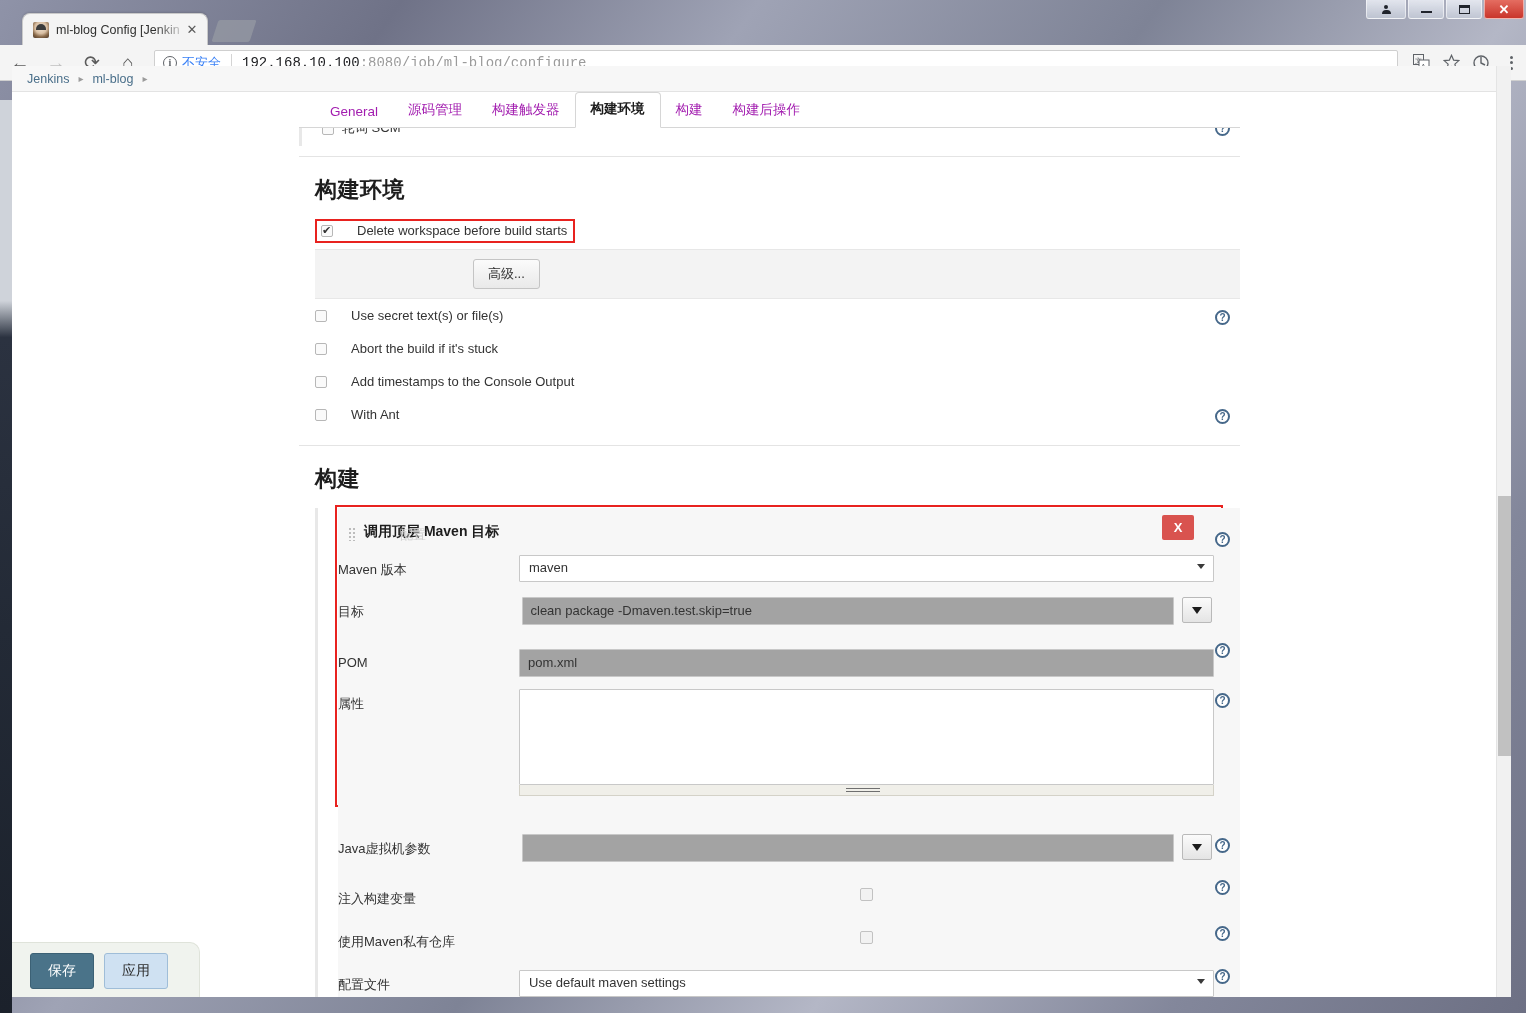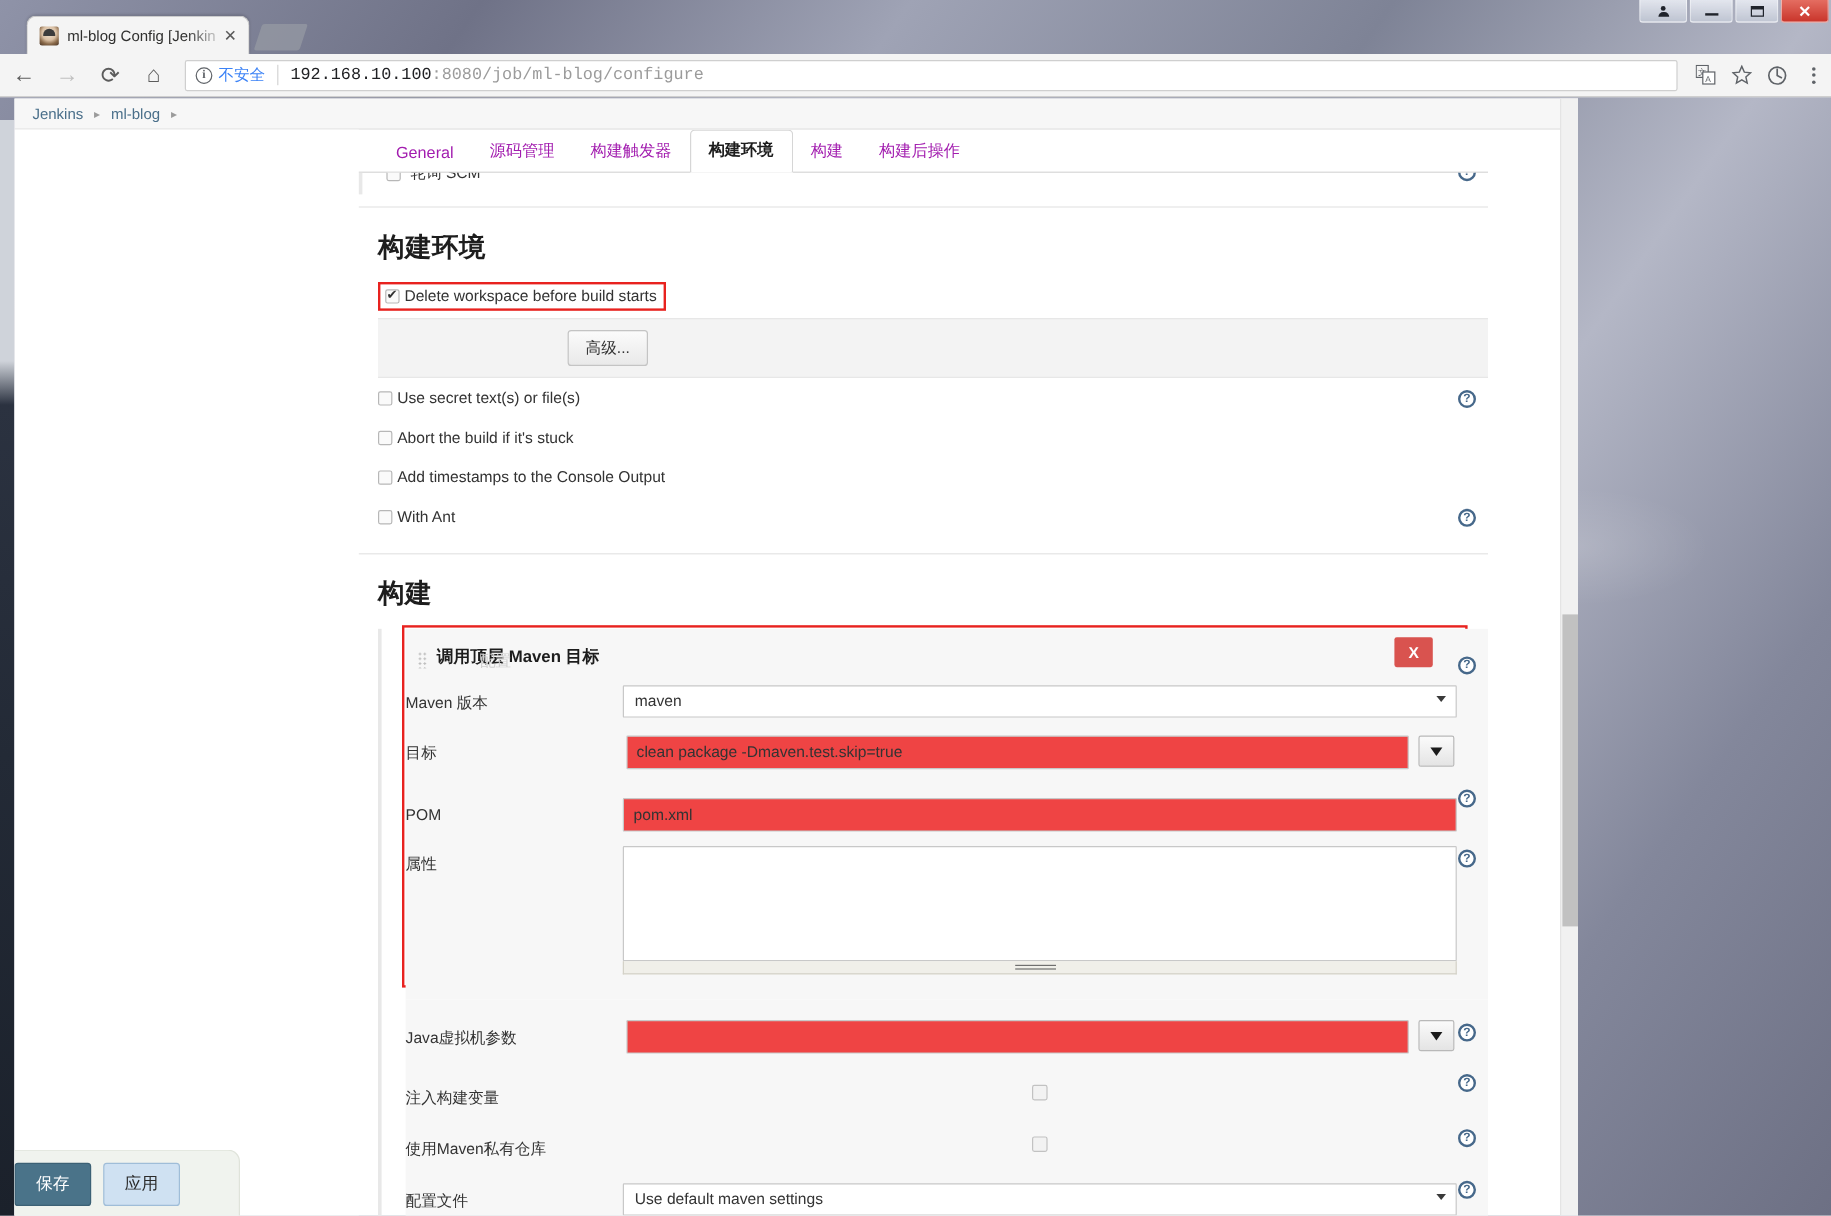--- a/index.html
+++ b/index.html
@@ -131,21 +131,21 @@
   #url-text b { color:#202124; font-weight:normal; }
   .tool-icon {
     width:30px; height:28px; display:flex; align-items:center; justify-content:center;
     color:#5f6368; cursor:pointer;
   }
   #menu-dots { display:flex; flex-direction:column; gap:2.5px; align-items:center; }
   #menu-dots i { width:3px; height:3px; border-radius:50%; background:#5f6368; display:block; }
 
   
   #page {
-    position:absolute; left:12px; top:82px; width:1303px; height:931px;
+    position:absolute; left:12px; top:66px; width:1499px; height:931px;
     background:#ffffff; overflow:hidden;
   }
   #breadcrumb-bar {
     position:absolute; left:0; top:0; width:1499px; height:26px;
     background:#f7f7f7; border-bottom:1px solid #e3e3e3;
     display:flex; align-items:center; padding-left:10px; gap:4px;
   }
   .crumb { font-size:12.5px; color:#4a6f8a; cursor:pointer; padding:0 5px; }
   .crumb-sep { font-size:10px; color:#9b9b9b; }
 
@@ -192,21 +192,21 @@
   .hr-thin { height:1px; background:#e4e4e4; margin:10px 0 0 0; }
 
   .section-title {
     font-size:22px; font-weight:bold; color:#1d1d1d;
     margin:18px 0 14px 16px; letter-spacing:.5px;
   }
 
   .row { position:relative; padding:9px 0 9px 16px; }
   .row .help { position:absolute; right:10px; top:9px; }
 
-  .cbline { display:flex; align-items:center; gap:4px; }
+  .cbline { display:flex; align-items:center; gap:24px; }
   .cb {
     width:12px; height:12px; border:1px solid #b7b7b7; background:#fafafa;
     border-radius:2px; flex:0 0 12px; position:relative; cursor:pointer;
   }
   .cb.checked::after {
     content:"✔"; position:absolute; left:0px; top:-3px;
     font-size:11px; color:#333; line-height:14px;
   }
   .cbtext { font-size:13px; color:#333; }
 
@@ -272,21 +272,21 @@
     width:695px; height:27px; background:#fff; border:1px solid #c8c8c8;
     font-size:13px; color:#333; padding:4px 20px 4px 9px;
     position:relative; border-radius:1px;
   }
   .sel .arrow {
     position:absolute; right:8px; top:8px;
     width:0;height:0;border-left:4px solid transparent;border-right:4px solid transparent;
     border-top:5px solid #3a3a3a;
   }
   .txt {
-    width:652px; height:28px; background:#ef4444; border:1px solid #c8c8c8;
+    width:652px; height:28px; background:#a3a3a3; border:1px solid #c8c8c8;
     font-size:13px; color:#333; padding:5px 8px; border-radius:1px;
   }
   .txt.wide { width:695px; }
   .btn-drop {
     width:30px; height:26px; background: linear-gradient(180deg,#fbfbfb,#e4e4e4);
     border:1px solid #b9b9b9; border-radius:2px;
     display:flex; align-items:center; justify-content:center; cursor:pointer;
   }
   .btn-drop i {
     width:0;height:0;border-left:5px solid transparent;border-right:5px solid transparent;
@@ -309,21 +309,21 @@
   .small-cb {
     width:13px; height:13px; border:1px solid #c2c2c2; background:#f2f2f2;
     border-radius:2px; cursor:pointer; margin-top:4px;
   }
 
   
   #save-bar {
     position:absolute; left:0px; top:876px; width:188px; height:56px;
     background:#f0f3ee; border:1px solid #dfe3da; border-radius:0 10px 0 0;
     border-left:none; border-bottom:none;
-    display:flex; align-items:center; gap:10px;
+    display:flex; align-items:center; padding-left:18px; gap:10px;
     z-index:6;
   }
   .btn-save {
     background:#4a7389; color:#fff; font-size:14px; border:1px solid #3c6175;
     border-radius:3px; padding:8px 17px; cursor:pointer;
   }
   .btn-apply {
     background:#cfe1f2; color:#2b2b2b; font-size:14px; border:1px solid #9fbdd8;
     border-radius:3px; padding:8px 17px; cursor:pointer;
   }

